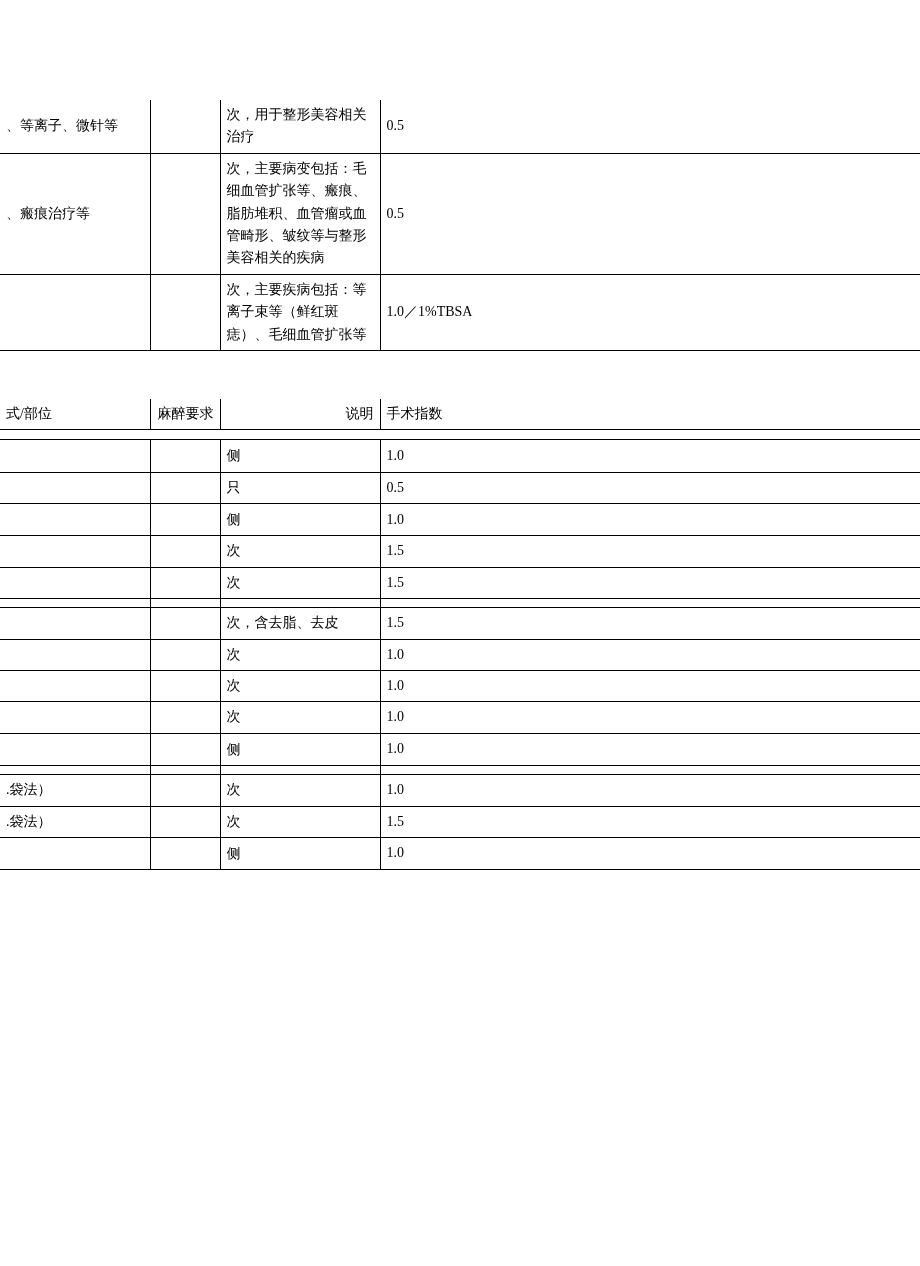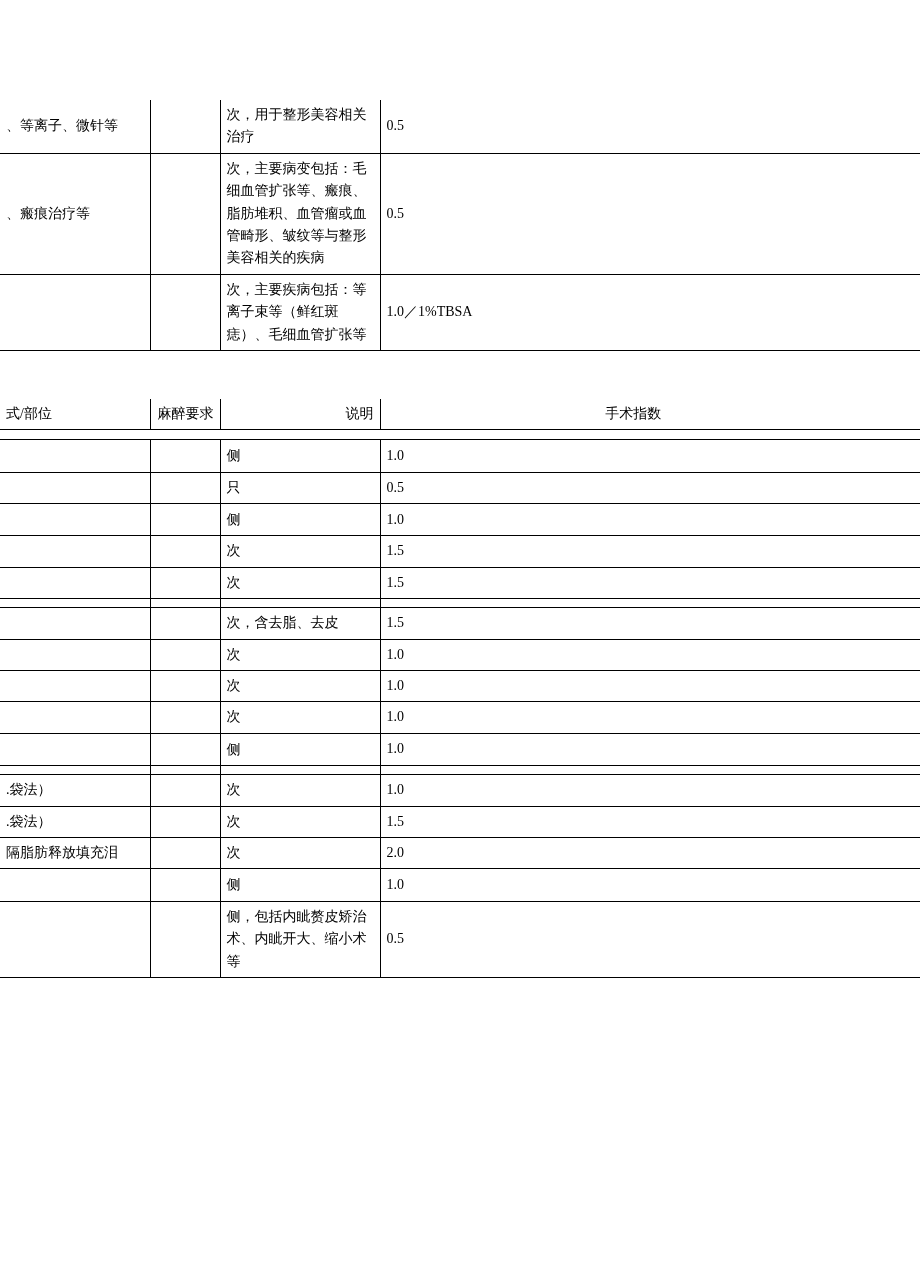--- a/index.html
+++ b/index.html
@@ -31,21 +31,21 @@
   .no-left { border-left: none; }
   .no-right { border-right: none; }
   .no-top { border-top: none; }
   .col1 { width: 150px; }
   .col2 { width: 70px; }
   .col3 { width: 160px; }
   .col4 { width: auto; }
   .gap { height: 48px; }
   .hdr { text-align: right; }
   .bold { font-family: "SimHei", "黑体", sans-serif; }
-  .right-align { text-align: center; padding-right: 40px; }
+  .right-align { text-align: left; padding-right: 40px; }
   .spacer-row td { border-left:none; border-right:none; height: 10px; padding:0;}
 </style>
 </head>
 <body>
 
 <div class="page">
 
 <table>
   <colgroup>
     <col class="col1">
@@ -174,33 +174,21 @@
           <td><span>次</span></td>
           <td class="no-right">1.0</td>
         </tr>
         <tr>
           <td class="no-left">.袋法）</td>
           <td></td>
           <td><span>次</span></td>
           <td class="no-right">1.5</td>
         </tr>
         <tr>
-          <td class="no-left">隔脂肪释放填充泪</td>
-          <td></td>
-          <td><span>次</span></td>
-          <td class="no-right">2.0</td>
-        </tr>
-        <tr>
           <td class="no-left"></td>
           <td></td>
           <td><span class="bold">侧</span></td>
           <td class="no-right">1.0</td>
-        </tr>
-        <tr>
-          <td class="no-left"></td>
-          <td></td>
-          <td><span>侧，包括内眦赘皮矫治术、内眦开大、缩小术等</span></td>
-          <td class="no-right">0.5</td>
         </tr>
       </tbody>
 </table>
 
 </div>
 
 </body></html>

